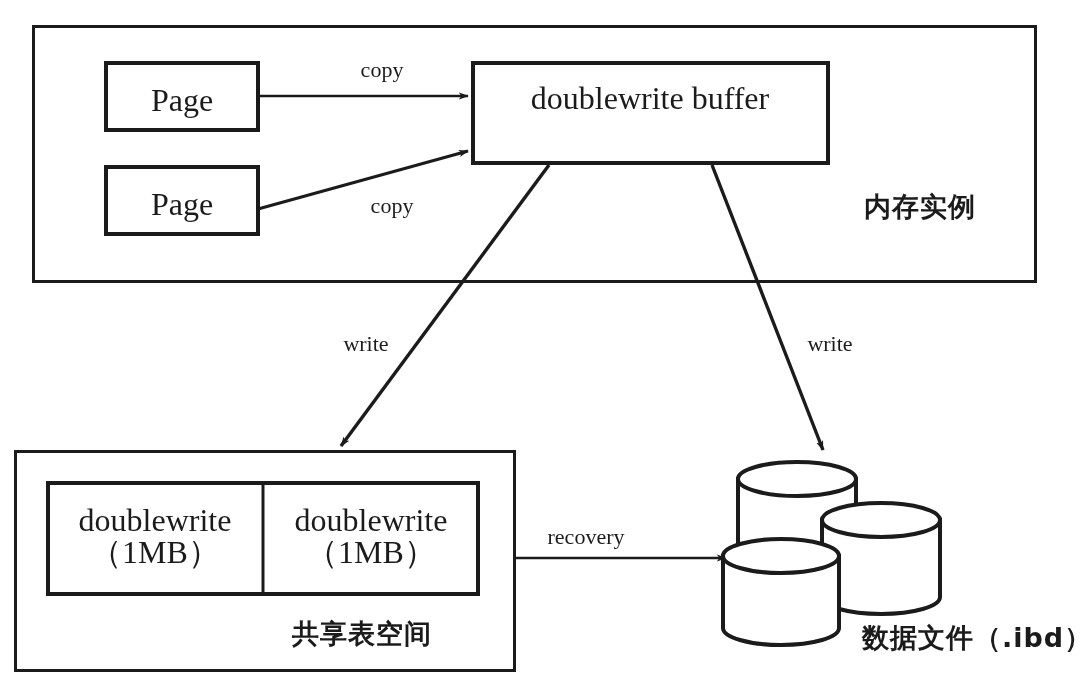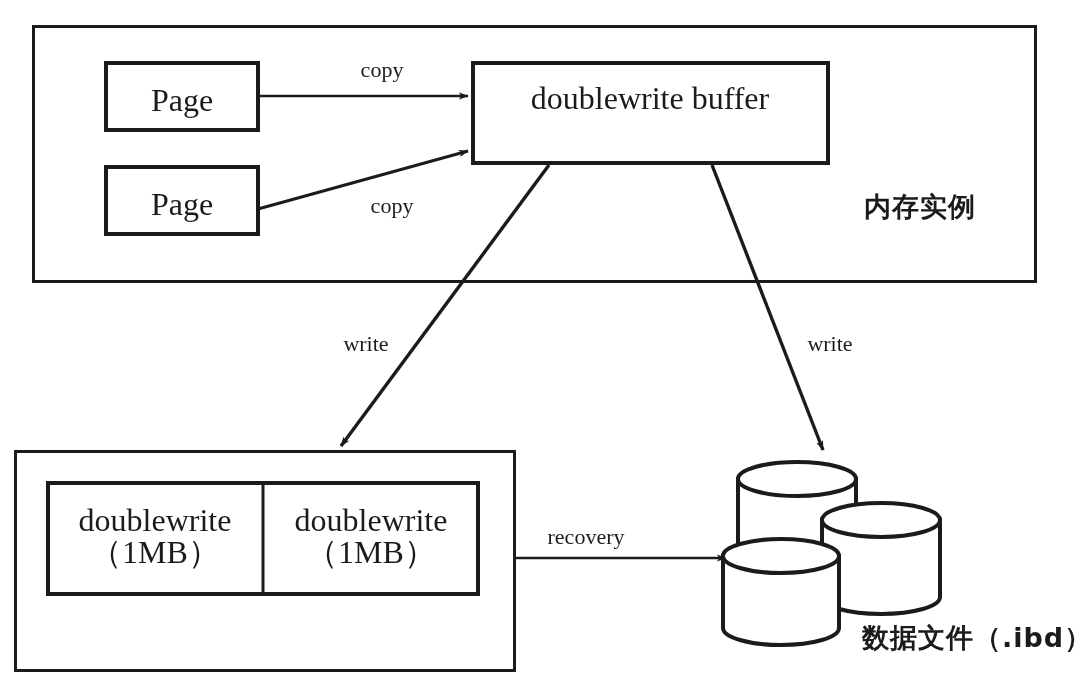--- a/index.html
+++ b/index.html
@@ -120,18 +120,19 @@
   <div class="lbl lbl-en edge-text center-x" style="left:830px; top:331px;">write</div>
 
   <div class="lbl lbl-cjk region-text center-x" style="left:920px; top:191px;">内存实例</div>
 
   <div class="lbl lbl-en box-text center-x" style="left:155px; top:502px;">doublewrite</div>
   <div class="lbl lbl-en box-text center-x" style="left:155px; top:534px;">（1MB）</div>
 
   <div class="lbl lbl-en box-text center-x" style="left:371px; top:502px;">doublewrite</div>
   <div class="lbl lbl-en box-text center-x" style="left:371px; top:534px;">（1MB）</div>
 
+  <div class="lbl lbl-cjk region-text center-x" style="left:362px; top:618px;">共享表空间</div>
 
   <div class="lbl lbl-en edge-text center-x" style="left:586px; top:524px;">recovery</div>
 
   <div class="lbl lbl-cjk region-text" style="left:862px; top:622px;">数据文件（.ibd）</div>
 
 </div>
 
 </body></html>

